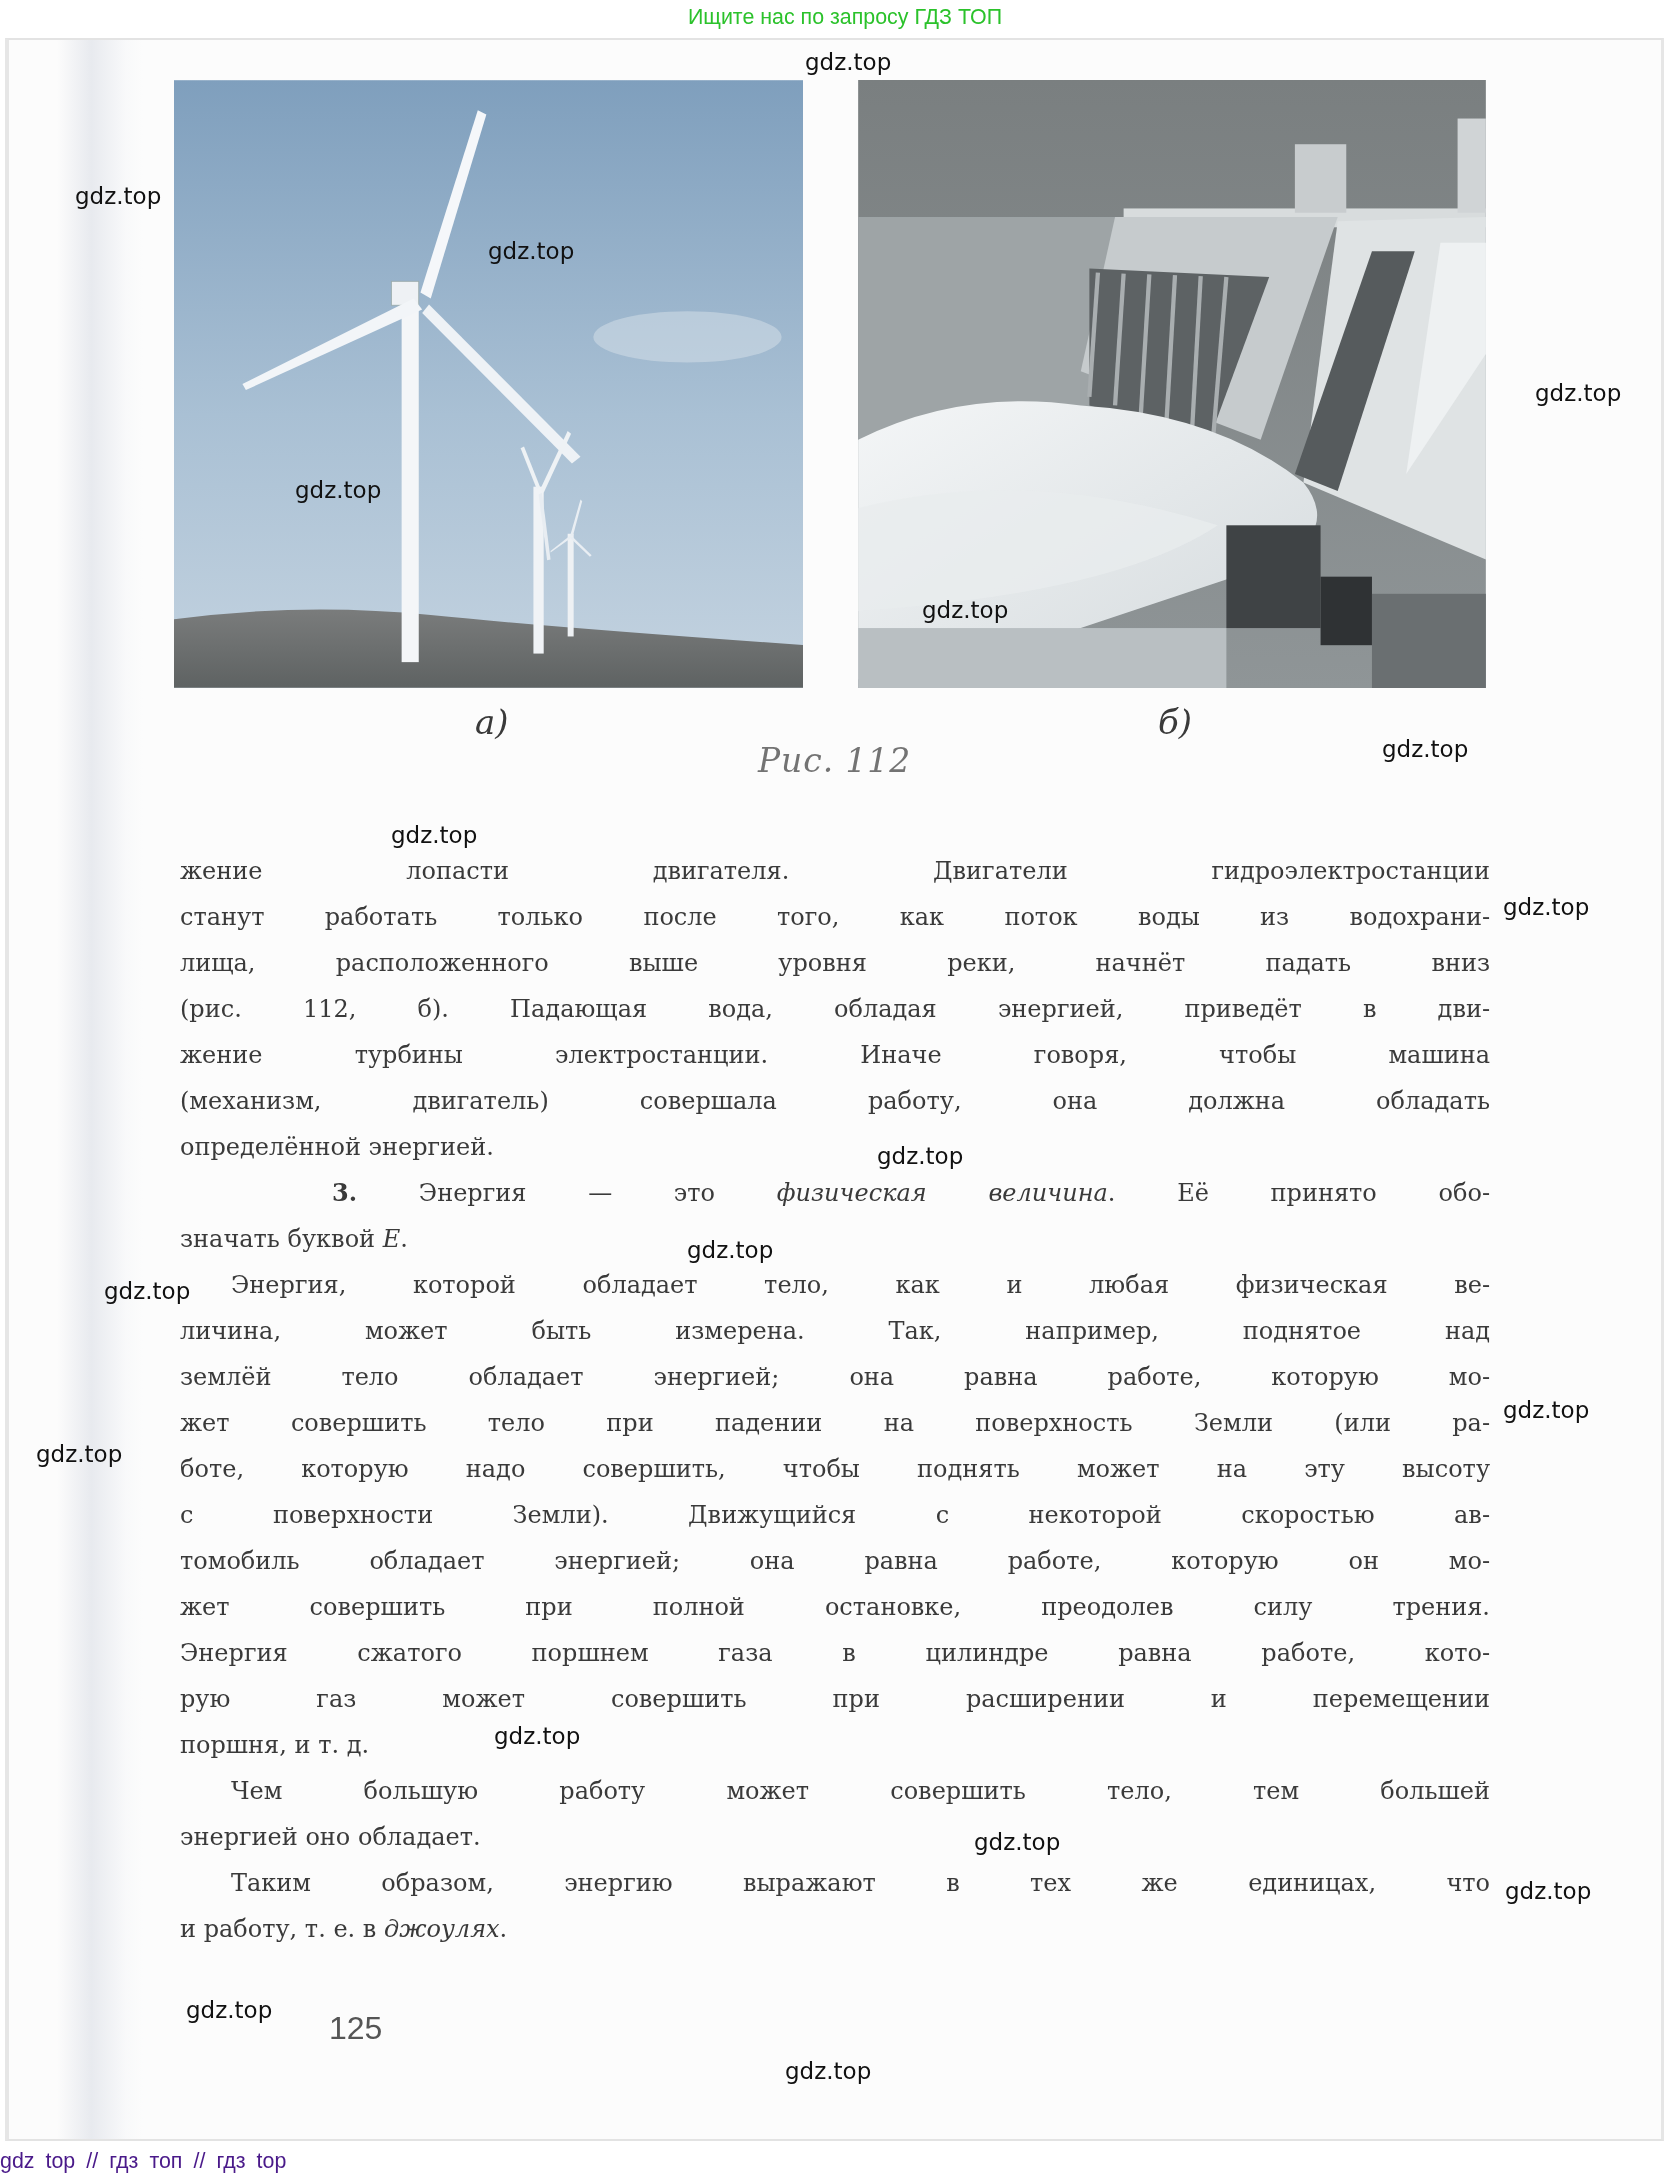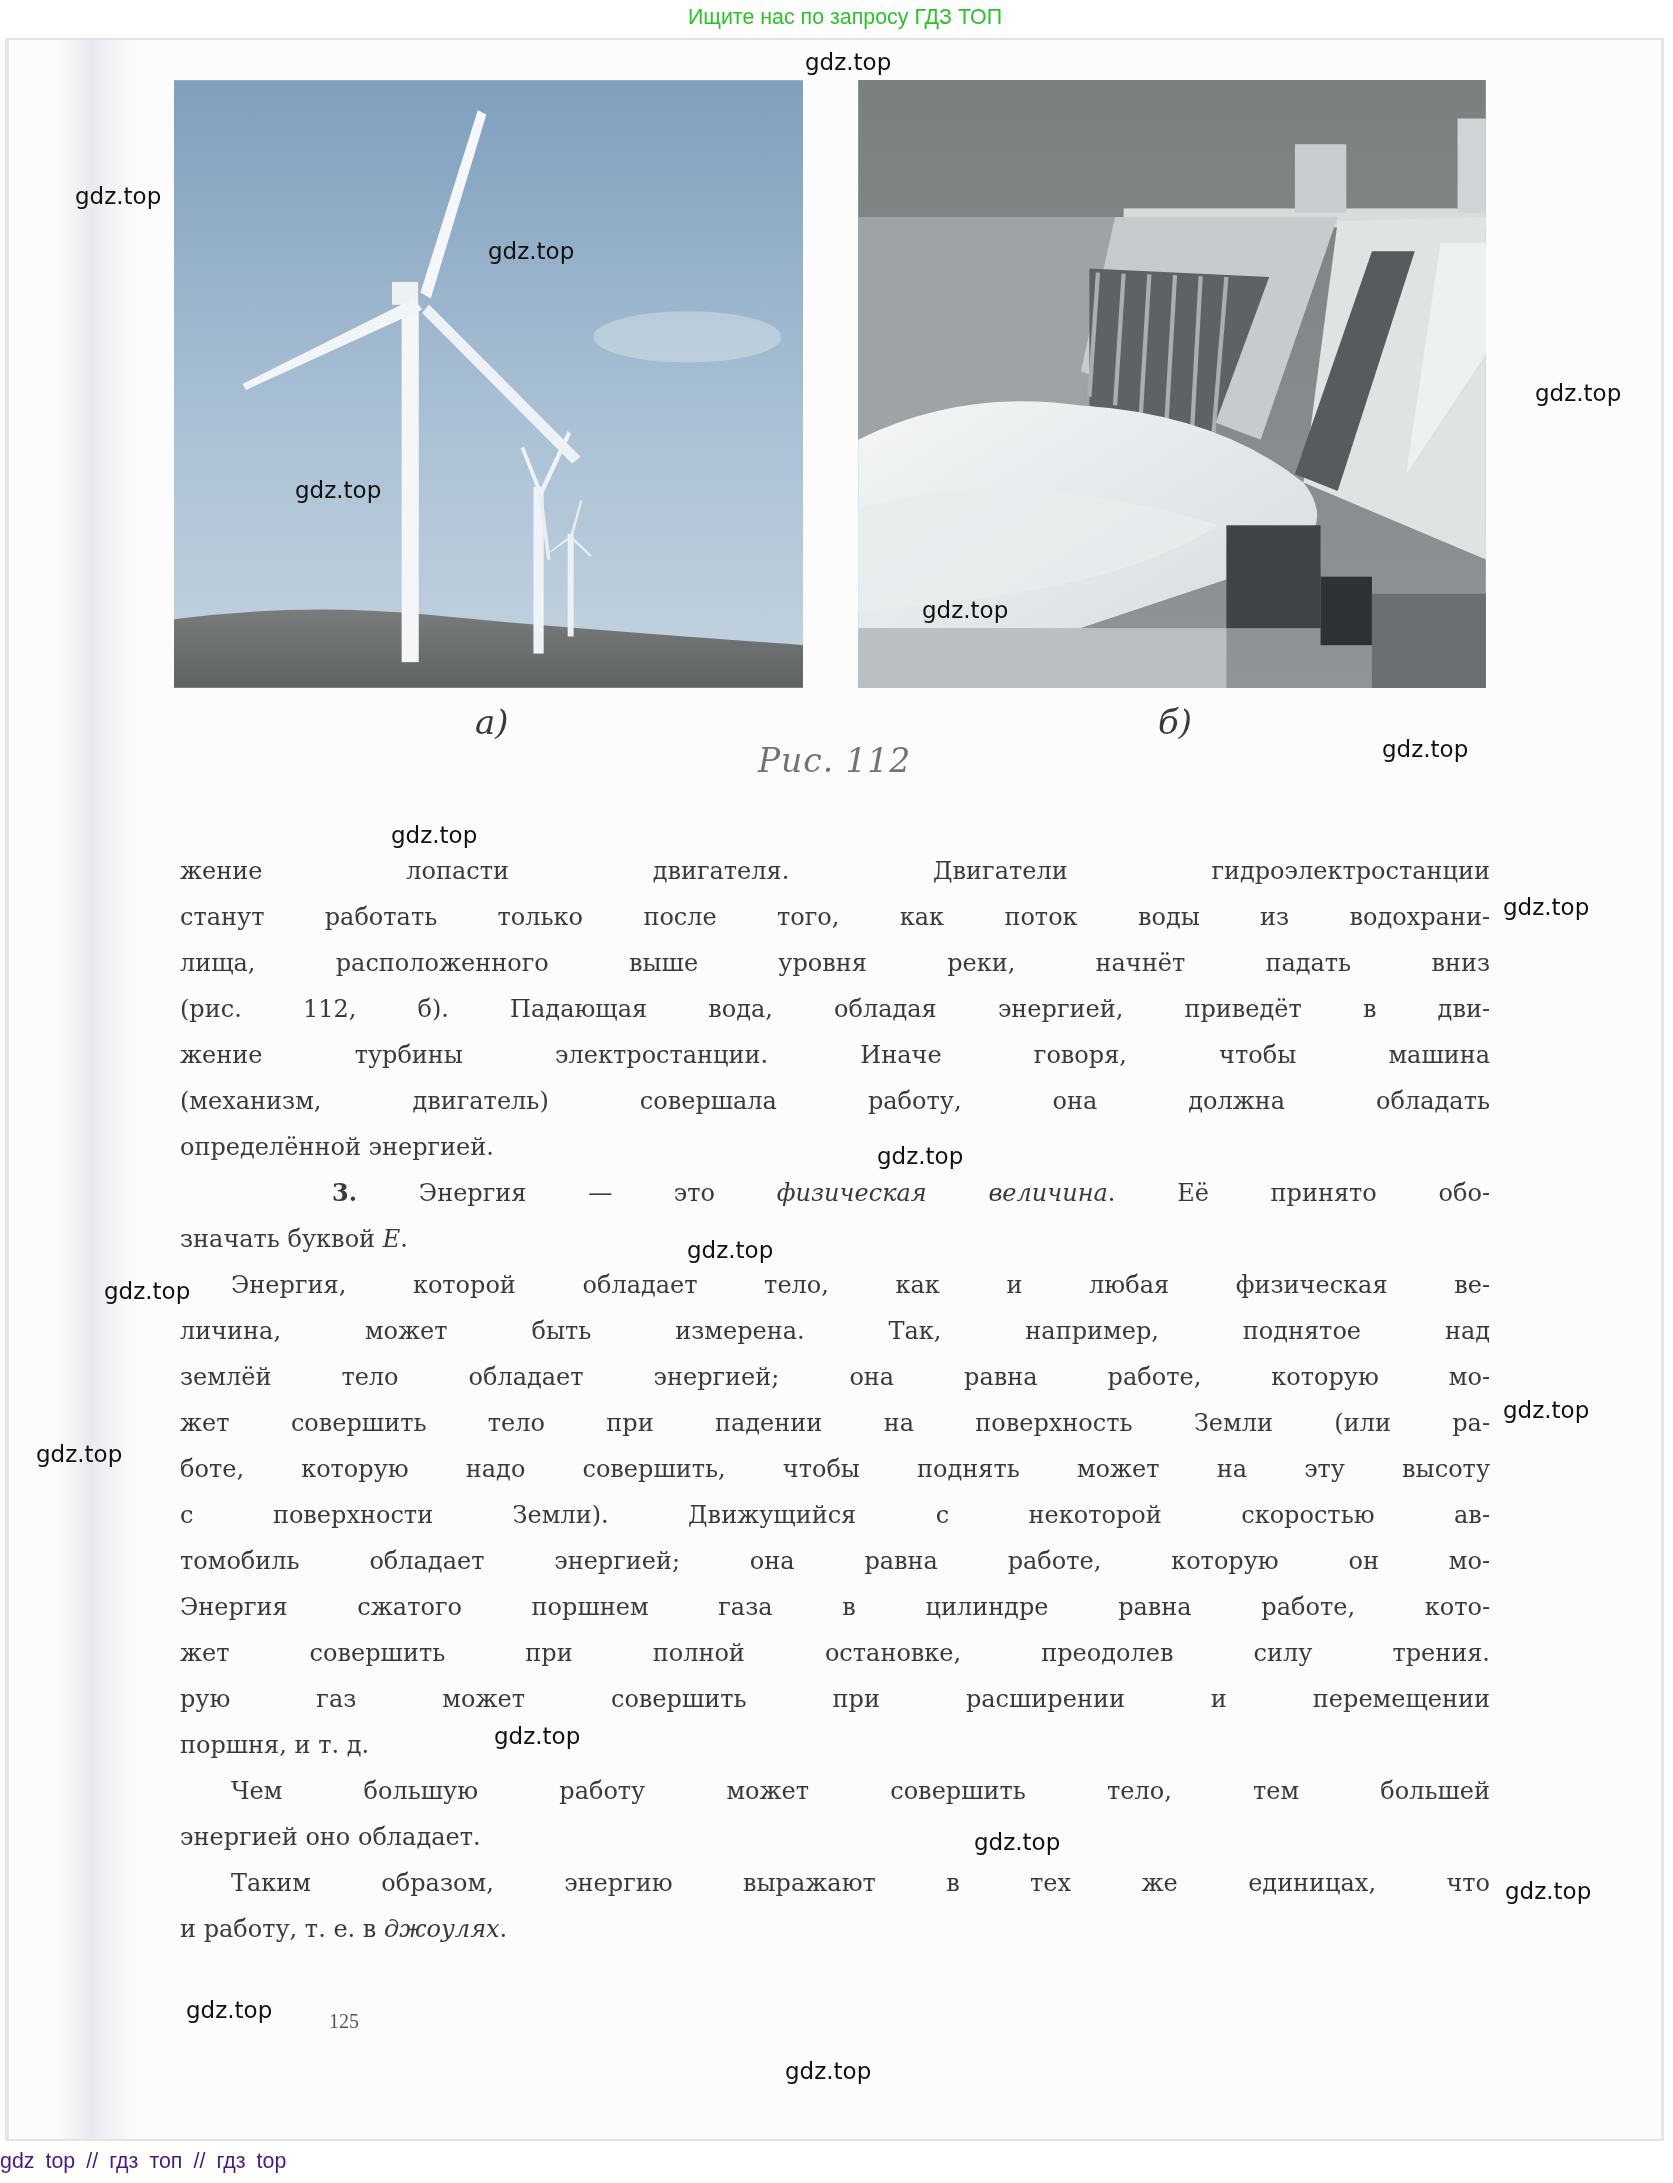--- a/index.html
+++ b/index.html
@@ -43,22 +43,22 @@
       font-family: "DejaVu Serif", serif; font-size: 24px; line-height: 46px;
       color: #3a3a3a; text-align: justify;
     }
     .body-text p { margin: 0; }
     .line { display: block; text-align: justify; text-align-last: justify; white-space: nowrap; }
     .line.last { text-align-last: left; }
     .indent { padding-left: 51px; }
     .indent-big { padding-left: 152px; }
     .em { font-style: italic; }
     .page-number {
-      position: absolute; left: 329px; top: 2010px; font-size: 20px; color: #555;
-      font-family: Liberation Serif, serif;
+      position: absolute; left: 329px; top: 2010px; font-size: 32px; color: #555;
+      font-family: Liberation Sans, sans-serif;
     }
     .bleed {
       position: absolute; color: rgba(120,120,120,0.08); font-size: 34px;
       font-family: "DejaVu Serif", serif; transform: scaleX(-1);
     }
     .watermark {
       position: absolute; font-family: "DejaVu Sans", sans-serif; font-size: 23px;
       color: #111; line-height: 1;
     }
     .bottom-banner {
@@ -176,22 +176,22 @@
     <span class="line last"><span>значать буквой </span><span class="em">E</span><span>.</span></span>
   </p>
   <p>
     <span class="line indent">Энергия, которой обладает тело, как и любая физическая ве-</span>
     <span class="line">личина, может быть измерена. Так, например, поднятое над</span>
     <span class="line">землёй тело обладает энергией; она равна работе, которую мо-</span>
     <span class="line">жет совершить тело при падении на поверхность Земли (или ра-</span>
     <span class="line">боте, которую надо совершить, чтобы поднять может на эту высоту</span>
     <span class="line">с поверхности Земли). Движущийся с некоторой скоростью ав-</span>
     <span class="line">томобиль обладает энергией; она равна работе, которую он мо-</span>
+    <span class="line">жет совершить при полной остановке, преодолев силу трения.</span>
     <span class="line">Энергия сжатого поршнем газа в цилиндре равна работе, кото-</span>
-    <span class="line">жет совершить при полной остановке, преодолев силу трения.</span>
     <span class="line">рую газ может совершить при расширении и перемещении</span>
     <span class="line last">поршня, и т. д.</span>
   </p>
   <p>
     <span class="line indent">Чем большую работу может совершить тело, тем большей</span>
     <span class="line last">энергией оно обладает.</span>
   </p>
   <p>
     <span class="line indent">Таким образом, энергию выражают в тех же единицах, что</span>
     <span class="line last"><span>и работу, т. е. в </span><span class="em">джоулях</span><span>.</span></span>

